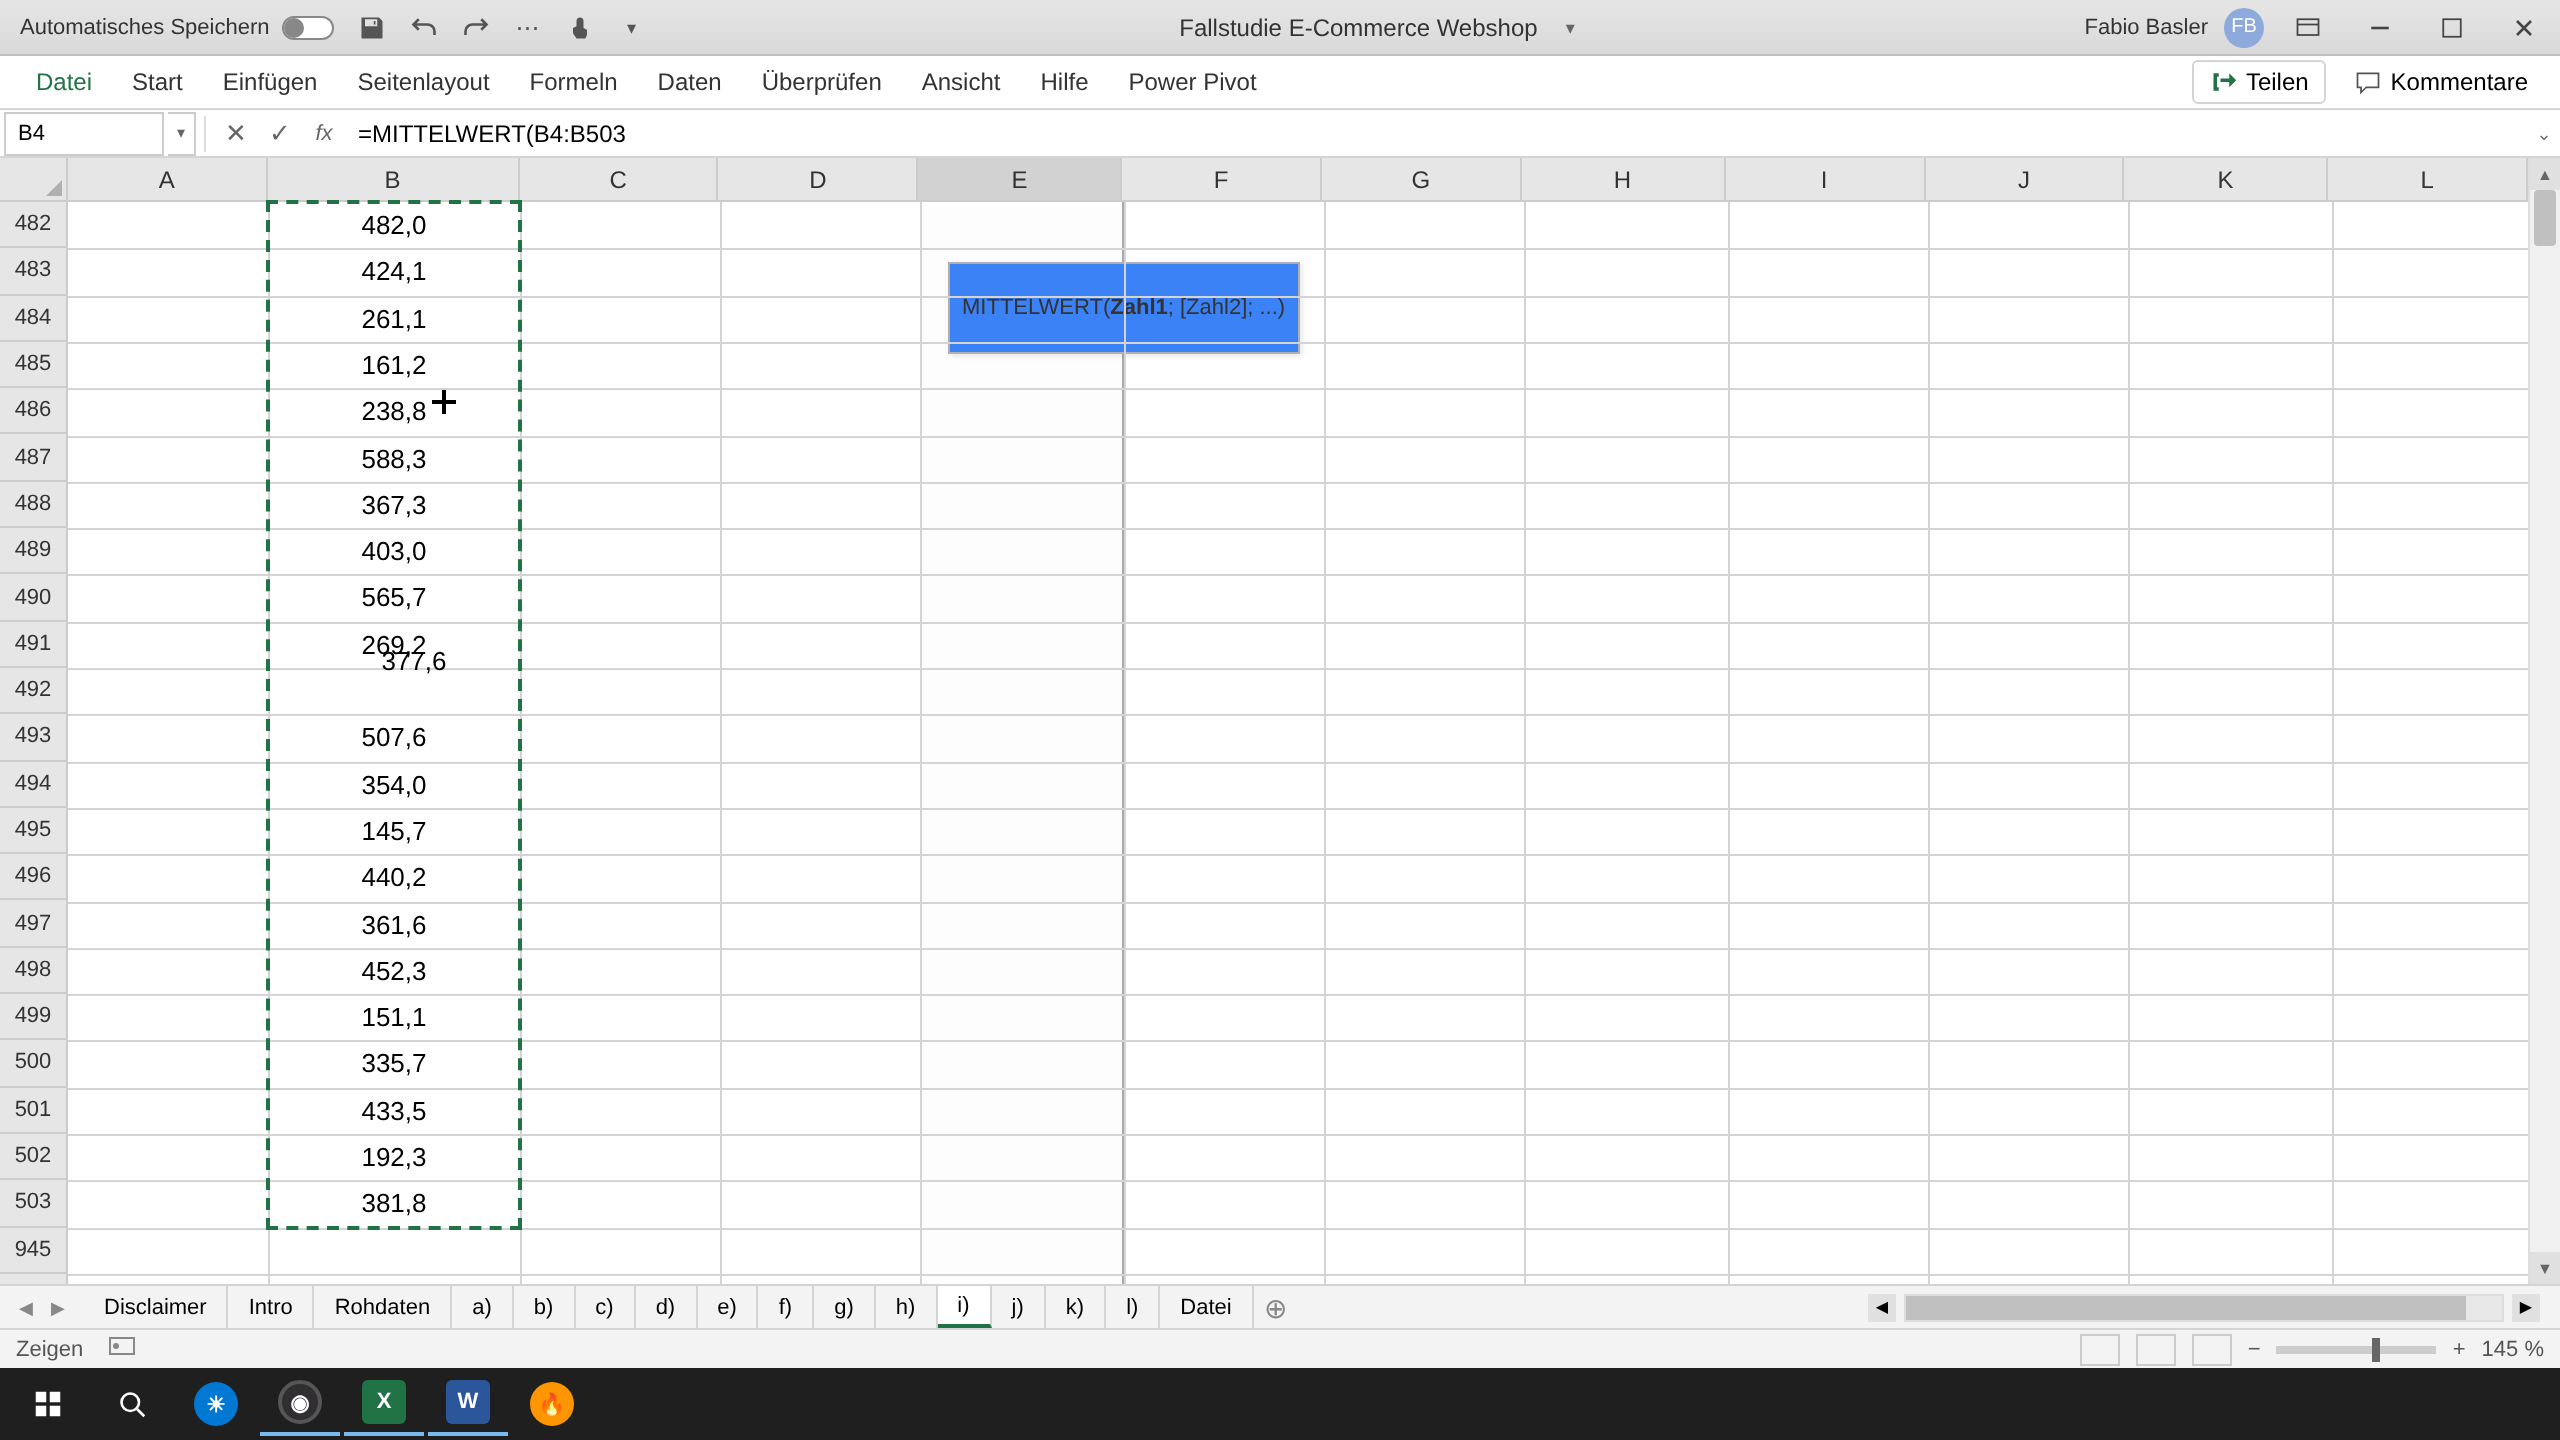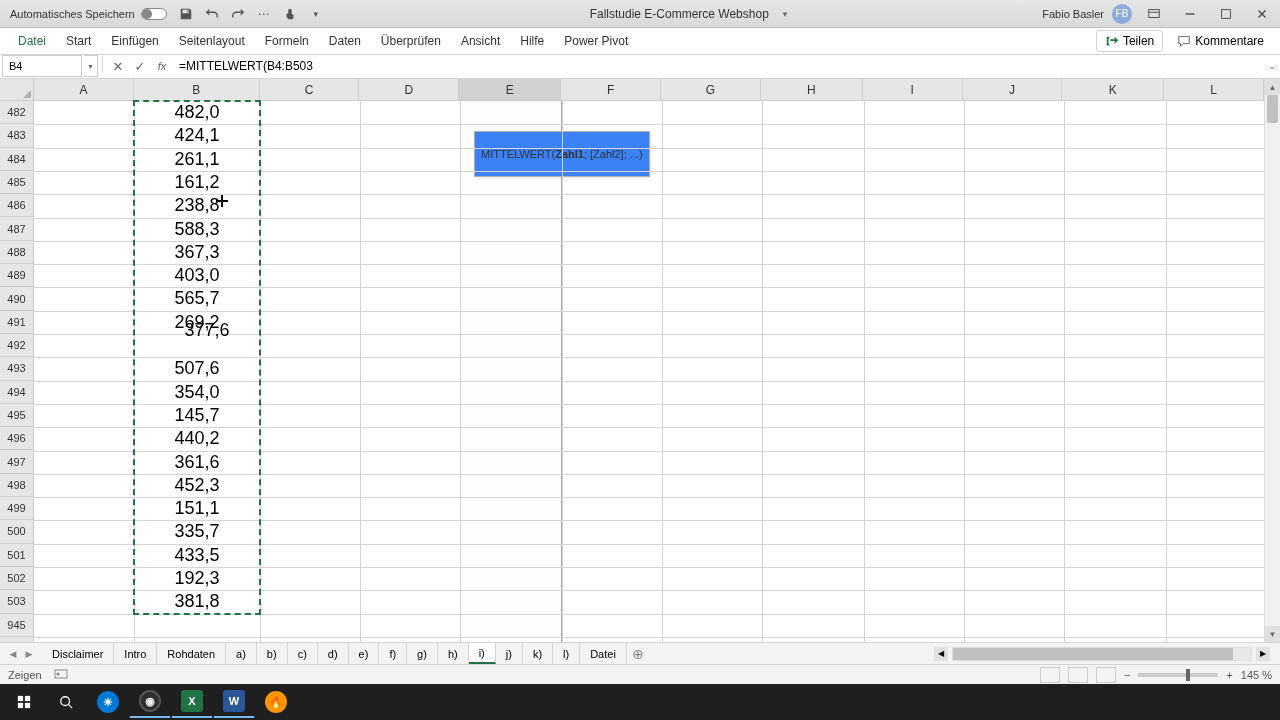--- a/index.html
+++ b/index.html
@@ -22,42 +22,42 @@
 
 
 .ribbon { height: 27px; background:#fff; border-bottom:1px solid #d4d4d4; display:flex; align-items:center; padding:0 8px; }
 .ribbon-tab { padding:5px 10px; font-size:12px; color:#333; cursor:pointer; }
 .ribbon-tab.file { color:#217346; }
 .ribbon-right { margin-left:auto; display:flex; gap:6px; align-items:center; }
 .share-btn { display:flex; align-items:center; gap:4px; padding:3px 8px; border:1px solid #d4d4d4; border-radius:3px; font-size:12px; cursor:pointer; }
 .comments-btn { display:flex; align-items:center; gap:4px; padding:3px 8px; font-size:12px; cursor:pointer; }
 
 
-.formula-bar { height: 24px; border-bottom:1px solid #d4d4d4; display:flex; align-items:flex-start; }
+.formula-bar { height: 24px; border-bottom:1px solid #d4d4d4; display:flex; align-items:center; }
 .namebox { width:80px; height:22px; border:1px solid #ccc; margin:0 2px; padding:0 6px; font-size:11px; display:flex; align-items:center; background:#fff; }
 .namebox-caret { width:14px; height:22px; border:1px solid #ccc; border-left:none; display:flex; align-items:center; justify-content:center; font-size:8px; color:#666; cursor:pointer; }
 .fb-sep { width:1px; height:18px; background:#ddd; margin:0 4px; }
 .fb-btn { width:22px; height:22px; display:flex; align-items:center; justify-content:center; color:#666; cursor:pointer; font-size:13px; }
 .fx { font-style:italic; font-size:11px; color:#666; }
 .formula-input { flex:1; height:22px; border:none; padding:0 6px; font-size:12px; outline:none; color:#000; }
 .fb-expand { width:16px; height:22px; display:flex; align-items:center; justify-content:center; color:#666; cursor:pointer; font-size:9px; }
 
 
 .grid-container { position:relative; height: 563px; background:#fff; }
 .corner { position:absolute; left:0; top:0; width:34px; height:22px; background:#e6e6e6; border-right:1px solid #ccc; border-bottom:1px solid #ccc; }
 .corner::after { content:''; position:absolute; right:2px; bottom:2px; border-left:8px solid transparent; border-bottom:8px solid #b0b0b0; }
 .col-headers { position:absolute; left:34px; top:0; right:16px; height:22px; display:flex; background:#e6e6e6; border-bottom:1px solid #ccc; }
 .col-h { border-right:1px solid #ccc; text-align:center; line-height:22px; font-size:12px; color:#333; cursor:pointer; }
 .col-h.sel { background:#d2d2d2; }
 .row-headers { position:absolute; left:0; top:22px; width:34px; bottom:0; background:#e6e6e6; border-right:1px solid #ccc; }
 .row-h { height:23.3px; border-bottom:1px solid #ccc; text-align:center; font-size:11px; color:#333; display:flex; align-items:center; justify-content:center; cursor:pointer; }
 .cells { position:absolute; left:34px; top:22px; right:16px; bottom:0; }
 .gridline-v { position:absolute; top:0; bottom:0; width:1px; background:#d4d4d4; }
 .gridline-h { position:absolute; left:0; right:0; height:1px; background:#d4d4d4; }
-.cell-b { position:absolute; left:100px; width:126px; height:23.3px; text-align:center; line-height:23.3px; font-size:18px; color:#000; }
+.cell-b { position:absolute; left:100px; width:126px; height:23.3px; text-align:center; line-height:23.3px; font-size:13px; color:#000; }
 .marching { position:absolute; left:99px; top:-1px; width:128px; border:2px dashed #217346; }
 .active-col { position:absolute; top:0; bottom:0; border-left:1px solid #aaa; border-right:1px solid #aaa; background:rgba(200,200,200,0.04); }
 .tooltip { position:absolute; background:#3b82f6; border:1px solid #b0b0b0; padding:16px 6px; font-size:11px; color:#333; box-shadow:1px 1px 3px rgba(0,0,0,0.1); }
 .tooltip b { font-weight:bold; }
 .vscroll { position:absolute; right:0; top:0; width:16px; bottom:0; background:#f0f0f0; border-left:1px solid #ddd; }
 .vscroll-btn { height:16px; background:#e0e0e0; display:flex; align-items:center; justify-content:center; font-size:8px; color:#666; cursor:pointer; }
 .vscroll-thumb { position:absolute; left:2px; right:2px; top:16px; height:28px; background:#c0c0c0; border-radius:2px; cursor:pointer; }
 .cursor-cross { position:absolute; width:12px; height:12px; pointer-events:none; }
 .cursor-cross::before, .cursor-cross::after { content:''; position:absolute; background:#000; }
 .cursor-cross::before { left:5px; top:0; width:2px; height:12px; }

